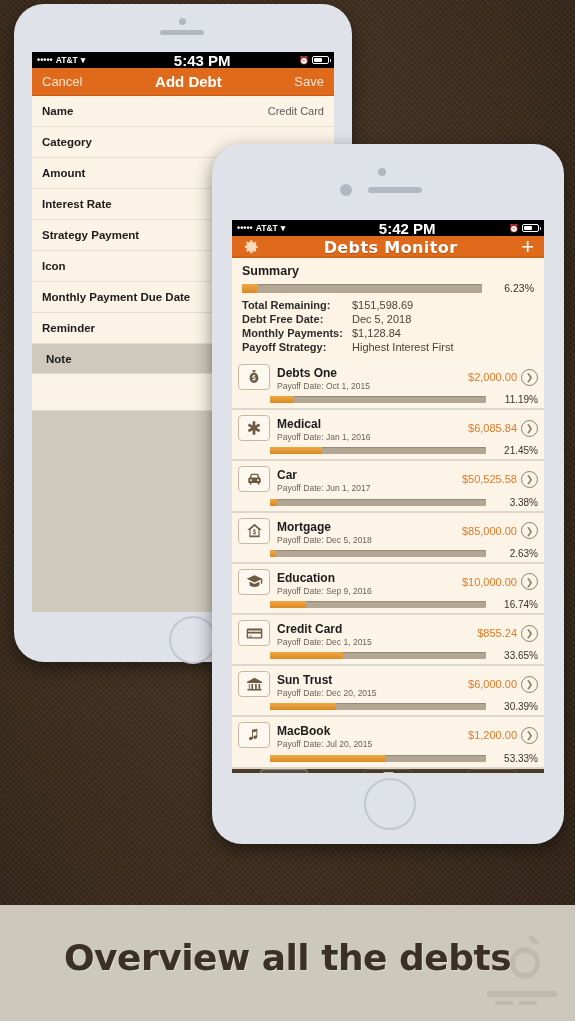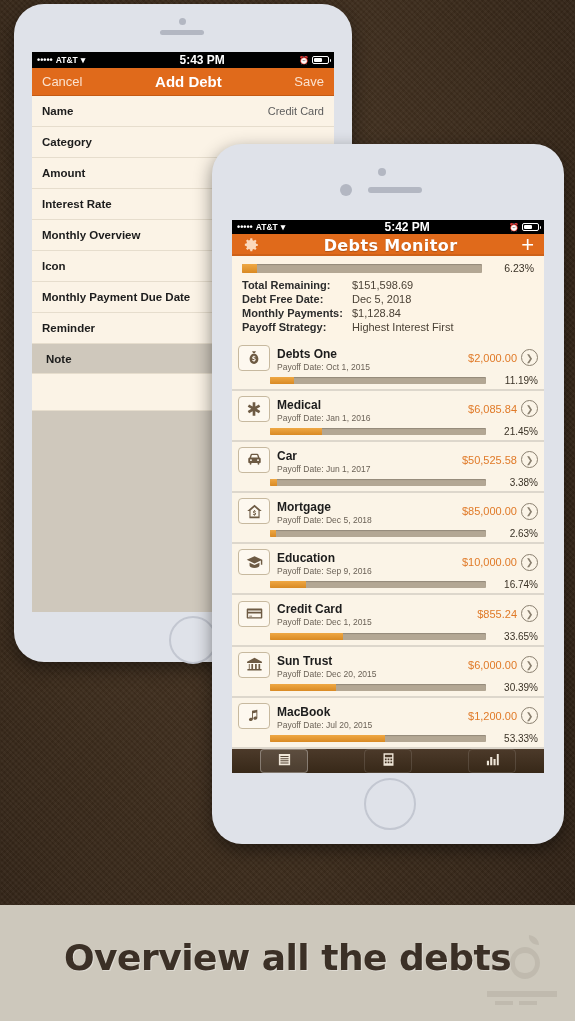--- a/index.html
+++ b/index.html
@@ -52,21 +52,21 @@
   .statusbar{
     height:16px;background:#000;color:#fff;
     display:flex;align-items:center;
     font-size:9px;font-weight:bold;
     padding:0 5px;box-sizing:border-box;
   }
   .sb-left{display:flex;align-items:center;gap:3px;}
   .dots{letter-spacing:0px;font-size:9px;line-height:1;}
   .sb-carrier{font-size:8.5px;}
   .wifi{font-size:9px;}
-  .sb-center{flex:1;text-align:center;font-size:12px;padding-left:20px;}
+  .sb-center{flex:1;text-align:center;font-size:15px;padding-left:20px;}
   .sb-right{display:flex;align-items:center;gap:3px;}
   .batt{
     width:17px;height:8px;border:1px solid #fff;border-radius:2px;
     position:relative;box-sizing:border-box;padding:1px;
   }
   .batt::after{content:"";position:absolute;right:-3px;top:2px;width:1.5px;height:3px;background:#fff;border-radius:0 1px 1px 0;}
   .batt i{display:block;height:100%;width:62%;background:#fff;border-radius:1px;}
   .alarm{font-size:8px;}
 
   
@@ -229,21 +229,21 @@
           </div>
           <div class="form-row">
             <span>Amount</span>
             <span class="val"></span>
           </div>
           <div class="form-row">
             <span>Interest Rate</span>
             <span class="val"></span>
           </div>
           <div class="form-row">
-            <span>Monthly Overview</span>
+            <span>Strategy Payment</span>
             <span class="val"></span>
           </div>
           <div class="form-row">
             <span>Icon</span>
             <span class="val"></span>
           </div>
           <div class="form-row">
             <span>Monthly Payment Due Date</span>
             <span class="val"></span>
           </div>
@@ -291,20 +291,21 @@
           <svg viewBox="0 0 24 24" width="18" height="18" fill="currentColor">
             <path d="M12 8.5A3.5 3.5 0 1 0 12 15.5 3.5 3.5 0 0 0 12 8.5zm0 5.2a1.7 1.7 0 1 1 0-3.4 1.7 1.7 0 0 1 0 3.4z"></path>
             <path d="M21 13.3v-2.6l-2.2-.4a6.9 6.9 0 0 0-.7-1.7l1.3-1.8-1.8-1.8-1.8 1.3a6.9 6.9 0 0 0-1.7-.7L13.7 3h-2.6l-.4 2.2c-.6.2-1.2.4-1.7.7L7.2 4.6 5.4 6.4l1.3 1.8c-.3.5-.5 1.1-.7 1.7L3.8 10.3v2.6l2.2.4c.2.6.4 1.2.7 1.7l-1.3 1.8 1.8 1.8 1.8-1.3c.5.3 1.1.5 1.7.7l.4 2.2h2.6l.4-2.2c.6-.2 1.2-.4 1.7-.7l1.8 1.3 1.8-1.8-1.3-1.8c.3-.5.5-1.1.7-1.7L21 13.3z"></path>
           </svg>
         </span>
         <span class="mnav-title">Debts Monitor</span>
         <span class="plus">+</span>
       </div>
 
       <div class="summary">
+        <h3>Summary</h3>
         <div class="sum-bar-row">
           <span class="track">
               <i id="sum-fill" style="width: 6.23%;"></i>
             </span>
           <span class="pct">6.23%</span>
         </div>
         <div id="sum-rows">
             <div class="sum-row">
               <span class="sum-lbl">Total Remaining:</span>
               <span class="sum-val">$151,598.69</span>

